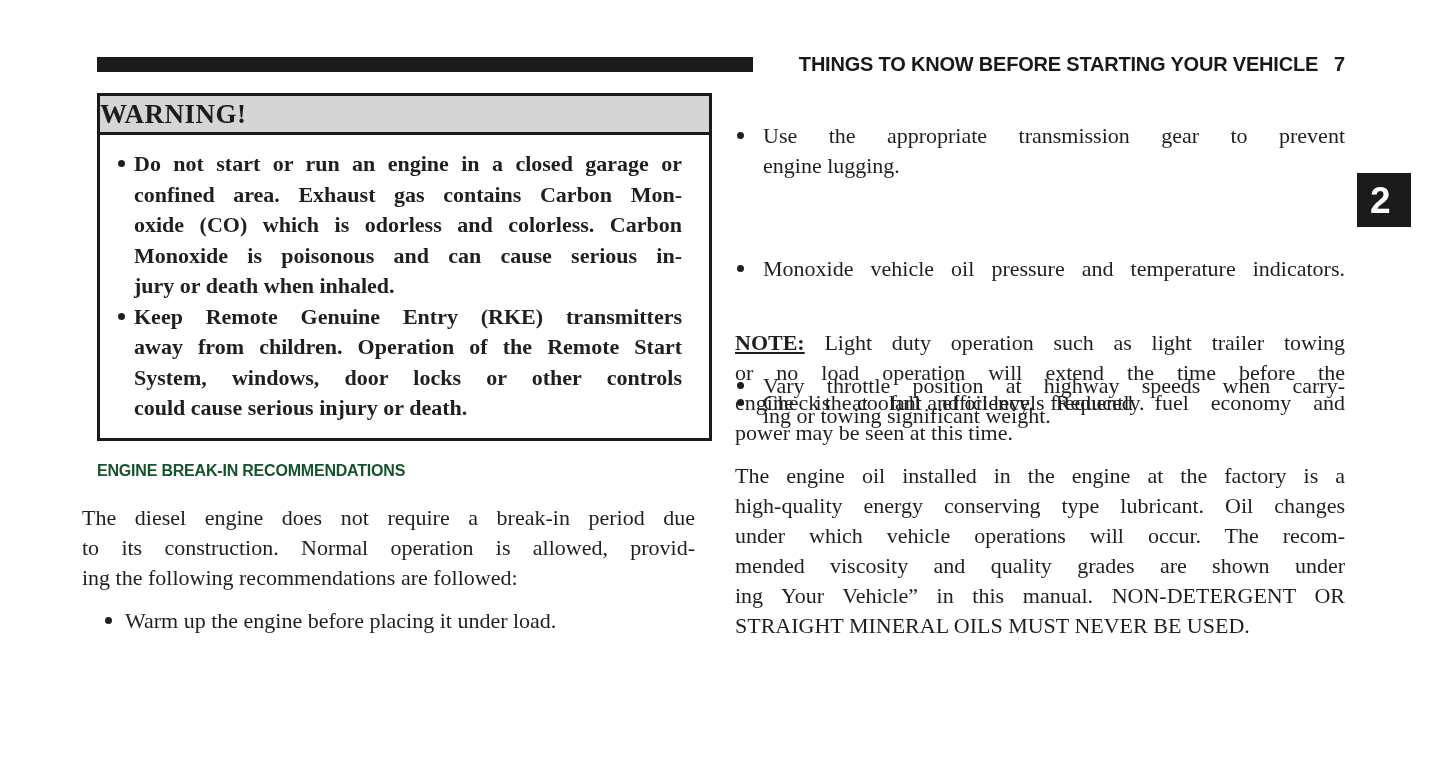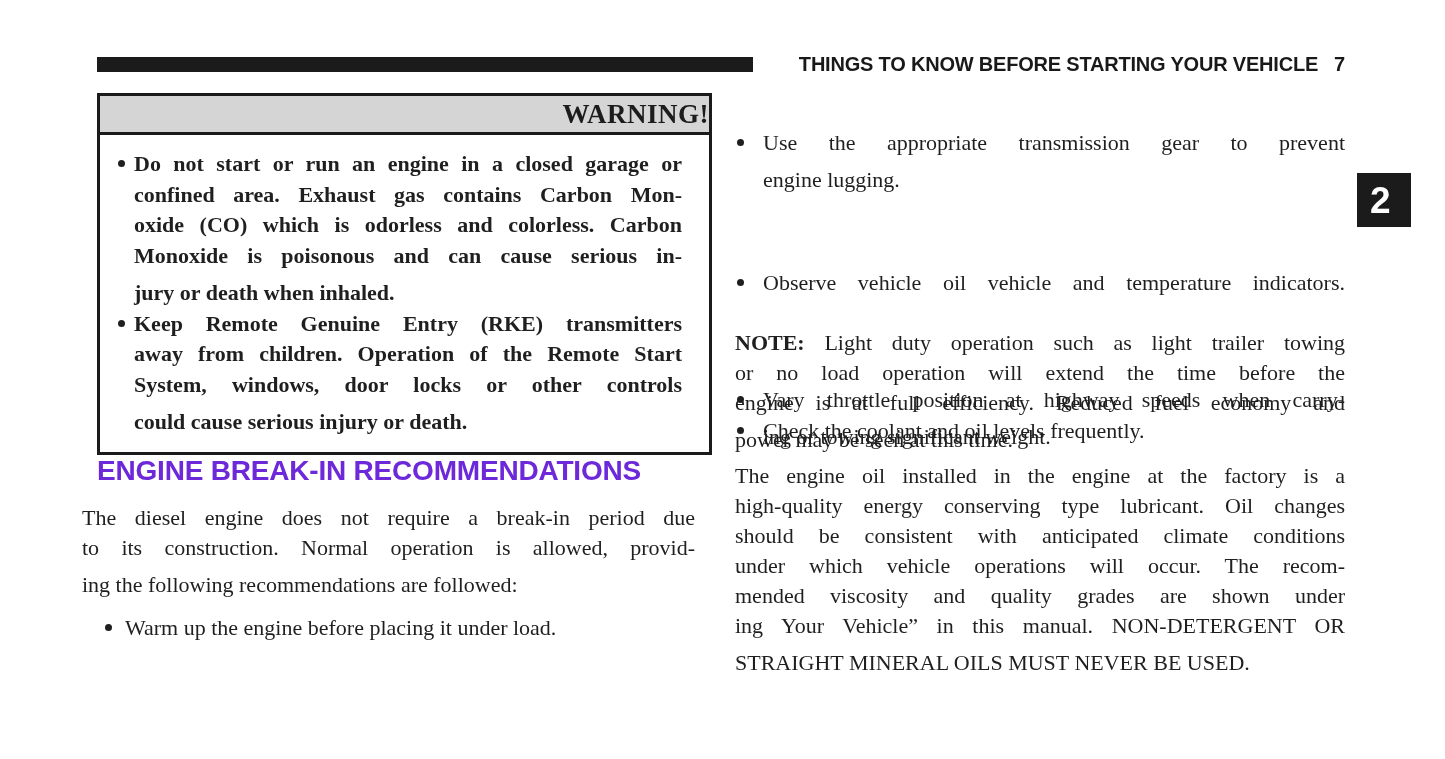--- a/index.html
+++ b/index.html
@@ -51,21 +51,21 @@
   #warning-box {
     left: 97px; top: 93px; width: 615px;
     border: 3px solid #1b1b1b;
     box-sizing: border-box;
     background: #ffffff;
   }
   #warning-box .band {
     background: #d5d5d5;
     border-bottom: 3px solid #1b1b1b;
     height: 36px;
-    display: flex; align-items: center; justify-content: flex-end;
+    display: flex; align-items: center; justify-content: flex-start;
   }
   #warning-box .band .wtitle {
     font-family: "Liberation Serif", serif;
     font-weight: bold;
     font-size: 27px;
     color: #1c1c1c;
     letter-spacing: 0.5px;
   }
   #warning-box .wbody {
     padding: 14px 27px 14px 13px;
@@ -73,40 +73,40 @@
   #warning-box .wbody .bitem {
     position: relative;
     padding-left: 21px;
     font-weight: bold;
     font-size: 22px;
     line-height: 30.5px;
   }
 
   
   .jline { text-align: justify; text-align-last: justify; }
-  .jline.last { text-align-last: left; margin-top: 7px; }
+  .jline.last { text-align-last: left; }
 
   
   .dot {
     position: absolute;
     left: 5px; top: 11px;
     width: 7px; height: 7px;
     border-radius: 50%;
     background: #1f1f1f;
   }
 
   
   #section-heading {
     left: 97px; top: 457px; width: 615px;
     font-family: "Liberation Sans", sans-serif;
     font-weight: bold;
-    font-size: 28px;
+    font-size: 16px;
     line-height: 28px;
     letter-spacing: -0.2px;
-    color: #6d28d9;
+    color: #14532d;
     white-space: nowrap;
   }
   .lpara { font-size: 22px; line-height: 30px; }
   #left-intro { left: 82px; top: 503px; width: 613px; }
 
   .loose-bitem {
     position: relative;
     padding-left: 28px;
     font-size: 22px;
     line-height: 30px;
@@ -118,21 +118,21 @@
   
   .rblock { left: 735px; width: 610px; font-size: 22px; line-height: 30px; box-sizing: border-box; }
   #rb-0 { top: 91px; }
   #rb-1 { top: 164px; }
   #rb-2 { top: 208px; }
   #rb-3 { top: 251px; }
   #note-para { top: 328px; }
   #oil-para  { top: 461px; }
   .rblock.loose-bitem { padding-left: 28px; }
   .rblock .dot { left: 2px; top: 11px; }
-  .note-label { font-weight: bold; }
+  .note-label { font-weight: bold; text-decoration: underline; }
 </style>
 </head>
 <body>
 
 <div id="page">
 
   <div id="topbar" class="abs"></div>
   <div id="running-header" class="abs">
     <span>THINGS TO KNOW BEFORE STARTING YOUR VEHICLE</span><span class="pgnum">7</span>
   </div>
@@ -177,21 +177,21 @@
     <div class="jline last">Warm up the engine before placing it under load.</div>
   </div>
 
   <div id="rb-0" class="abs rblock loose-bitem">
     <span class="dot"></span>
     <div class="jline">Use the appropriate transmission gear to prevent</div>
     <div class="jline last">engine lugging.</div>
   </div>
   <div id="rb-1" class="abs rblock loose-bitem">
     <span class="dot"></span>
-    <div class="jline">Observe vehicle oil vehicle and temperature indicators.</div>
+    <div class="jline">Monoxide vehicle oil pressure and temperature indicators.</div>
   </div>
   <div id="rb-3" class="abs rblock loose-bitem">
     <span class="dot"></span>
     <div class="jline">Vary throttle position at highway speeds when carry-</div>
     <div class="jline last">ing or towing significant weight.</div>
   </div>
   <div id="rb-2" class="abs rblock loose-bitem">
     <span class="dot"></span>
     <div class="jline last">Check the coolant and oil levels frequently.</div>
   </div>
@@ -199,20 +199,19 @@
   <div id="note-para" class="abs rblock">
     <div class="jline"><span class="note-label">NOTE:</span><span> Light duty operation such as light trailer towing</span></div>
     <div class="jline">or no load operation will extend the time before the</div>
     <div class="jline">engine is at full efficiency. Reduced fuel economy and</div>
     <div class="jline last">power may be seen at this time.</div>
   </div>
 
   <div id="oil-para" class="abs rblock">
     <div class="jline">The engine oil installed in the engine at the factory is a</div>
     <div class="jline">high-quality energy conserving type lubricant. Oil changes</div>
-    <div class="jline">should be consistent with anticipated climate conditions</div>
     <div class="jline">under which vehicle operations will occur. The recom-</div>
     <div class="jline">mended viscosity and quality grades are shown under</div>
     <div class="jline">ing Your Vehicle” in this manual. NON-DETERGENT OR</div>
     <div class="jline last">STRAIGHT MINERAL OILS MUST NEVER BE USED.</div>
   </div>
 
 </div>
 
 </body></html>

